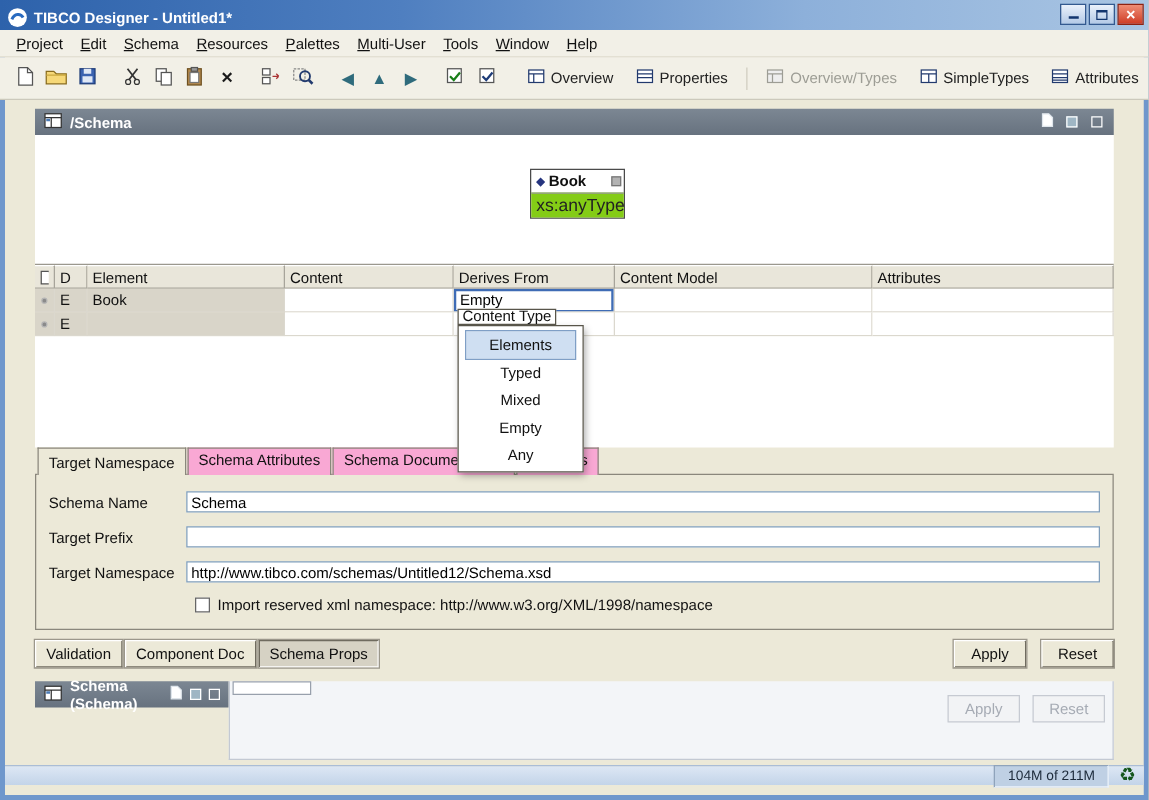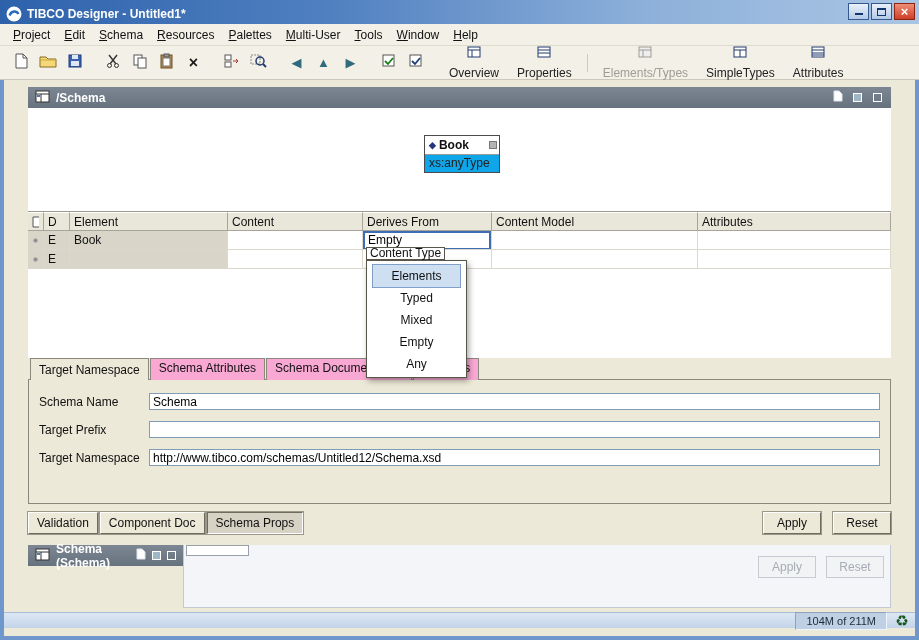--- a/index.html
+++ b/index.html
@@ -38,21 +38,21 @@
   .menu-item { display:inline-block; padding:3px 7px; color:#111; }
   .menu-item::first-letter { text-decoration: underline; }
 
   .toolbar {
     position:absolute; top:46px; left:0; width:100%; height:34px; background:#f2f0e7;
     display:flex; align-items:center; padding-left:8px; gap:2px; border-bottom:1px solid #ccc9bc;
   }
   .tb { width:25px; height:25px; display:flex; align-items:center; justify-content:center; background:transparent; border:1px solid transparent; padding:0; }
   .tb-sep { width:9px; }
   .tb-vline { width:1px; height:18px; background:#cfccc0; margin:0 5px; }
-  .tb-lbl { display:flex; gap:5px; padding:3px 7px; background:transparent; border:1px solid transparent; color:#222;flex-direction:column; }
+  .tb-lbl { display:flex; gap:5px; padding:3px 7px; background:transparent; border:1px solid transparent; color:#222; }
   .tb-lbl.disabled { color:#9d9d95; }
   .tri { font-size:13px; color:#2f6b7c; line-height:1; }
   .x-glyph { font-size:16px; font-weight:bold; color:#1a1a1a; line-height:1; }
 
   
   .panel { position:absolute; left:28px; width:863px; background:#ece9d8; }
   #schemaPanel { top:87px; height:449px; display:flex; flex-direction:column; }
   .panel-header {
     height:21px; flex:0 0 21px; background:linear-gradient(#7c8793,#67727f);
     color:#fff; font-weight:bold; display:flex; align-items:center; gap:6px; padding:3px 7px;
@@ -60,21 +60,21 @@
   .ph-spacer { flex:1; }
   .ph-btn { width:14px; height:14px; display:flex; align-items:center; justify-content:center; background:transparent; border:none; padding:0; }
   .ph-filled { width:9px; height:9px; background:#9fb6c4; border:1px solid #fff; }
   .ph-outline { width:9px; height:9px; background:transparent; border:1px solid #fff; }
 
   .canvas { height:104px; flex:0 0 104px; background:#fff; position:relative; border-bottom:1px solid #9b988e; }
   .node { position:absolute; left:396px; top:27px; width:76px; border:1px solid #4a4a4a; background:#fff; }
   .node-title { display:flex; align-items:center; gap:3px; padding:2px 2px 2px 4px; font-weight:bold; }
   .diamond { color:#26357f; font-size:9px; line-height:1; }
   .node-handle { width:8px; height:8px; background:#b3b3b3; border:1px solid #777; margin-left:auto; }
-  .node-type { font-size:12px; padding:1px 4px 2px; background:#0ea5e9; border-top:1px solid #999; color:#222; }
+  .node-type { font-size:14px; padding:1px 4px 2px; background:#84cc16; border-top:1px solid #999; color:#222; }
 
   .grid { display:grid; grid-template-columns:16px 26px 158px 135px 129px 206px 1fr; }
   .gh { flex:0 0 19px; }
   .gh .cell {
     height:19px; background:#e9e6da; border-right:1px solid #a7a49a; border-bottom:1px solid #a7a49a;
     border-top:1px solid #fff; display:flex; align-items:center; padding:0 4px; color:#111; overflow:hidden;
   }
   .gr .cell { height:19px; border-right:1px solid #dbd8ce; border-bottom:1px solid #dbd8ce; display:flex; align-items:center; padding:0 4px; background:#fff; overflow:hidden; }
   .gr .cell.shaded { background:#d9d5c9; }
   .gr .cell.editcell { padding:0; }
@@ -257,21 +257,21 @@
             <path d="M1 4h12M1 7h12" stroke="#223a6e"></path>
           </svg></span>
       <span>Properties</span>
     </button>
     <span class="tb-vline"></span>
     <button class="tb-lbl disabled">
       <span><svg width="14" height="12">
             <rect x="1" y="1" width="12" height="10" fill="#eee" stroke="#9d9d95"></rect>
             <path d="M1 4h12M5 4v7" stroke="#9d9d95"></path>
           </svg></span>
-      <span>Elements/Types</span>
+      <span>Overview/Types</span>
     </button>
     <button class="tb-lbl">
       <span><svg width="14" height="12">
             <rect x="1" y="1" width="12" height="10" fill="#fff" stroke="#223a6e"></rect>
             <path d="M1 4h12M7 4v7" stroke="#223a6e"></path>
           </svg></span>
       <span>SimpleTypes</span>
     </button>
     <button class="tb-lbl">
       <span><svg width="14" height="12">
@@ -370,20 +370,24 @@
         <input class="form-input" value="Schema" style="">
       </div>
       <div class="form-row">
         <span class="form-label">Target Prefix</span>
         <input class="form-input" value="" style="">
       </div>
       <div class="form-row">
         <span class="form-label">Target Namespace</span>
         <input class="form-input" value="http://www.tibco.com/schemas/Untitled12/Schema.xsd" style="">
       </div>
+      <div class="check-row">
+        <span class="checkbox"></span>
+        <span>Import reserved xml namespace: http://www.w3.org/XML/1998/namespace</span>
+      </div>
     </div>
 
     <div class="panel-footer">
       <button class="btn">Validation</button>
       <button class="btn">Component Doc</button>
       <button class="btn pressed">Schema Props</button>
       <span class="footer-spacer"></span>
       <button class="btn action">Apply</button>
       <button class="btn action">Reset</button>
     </div>

